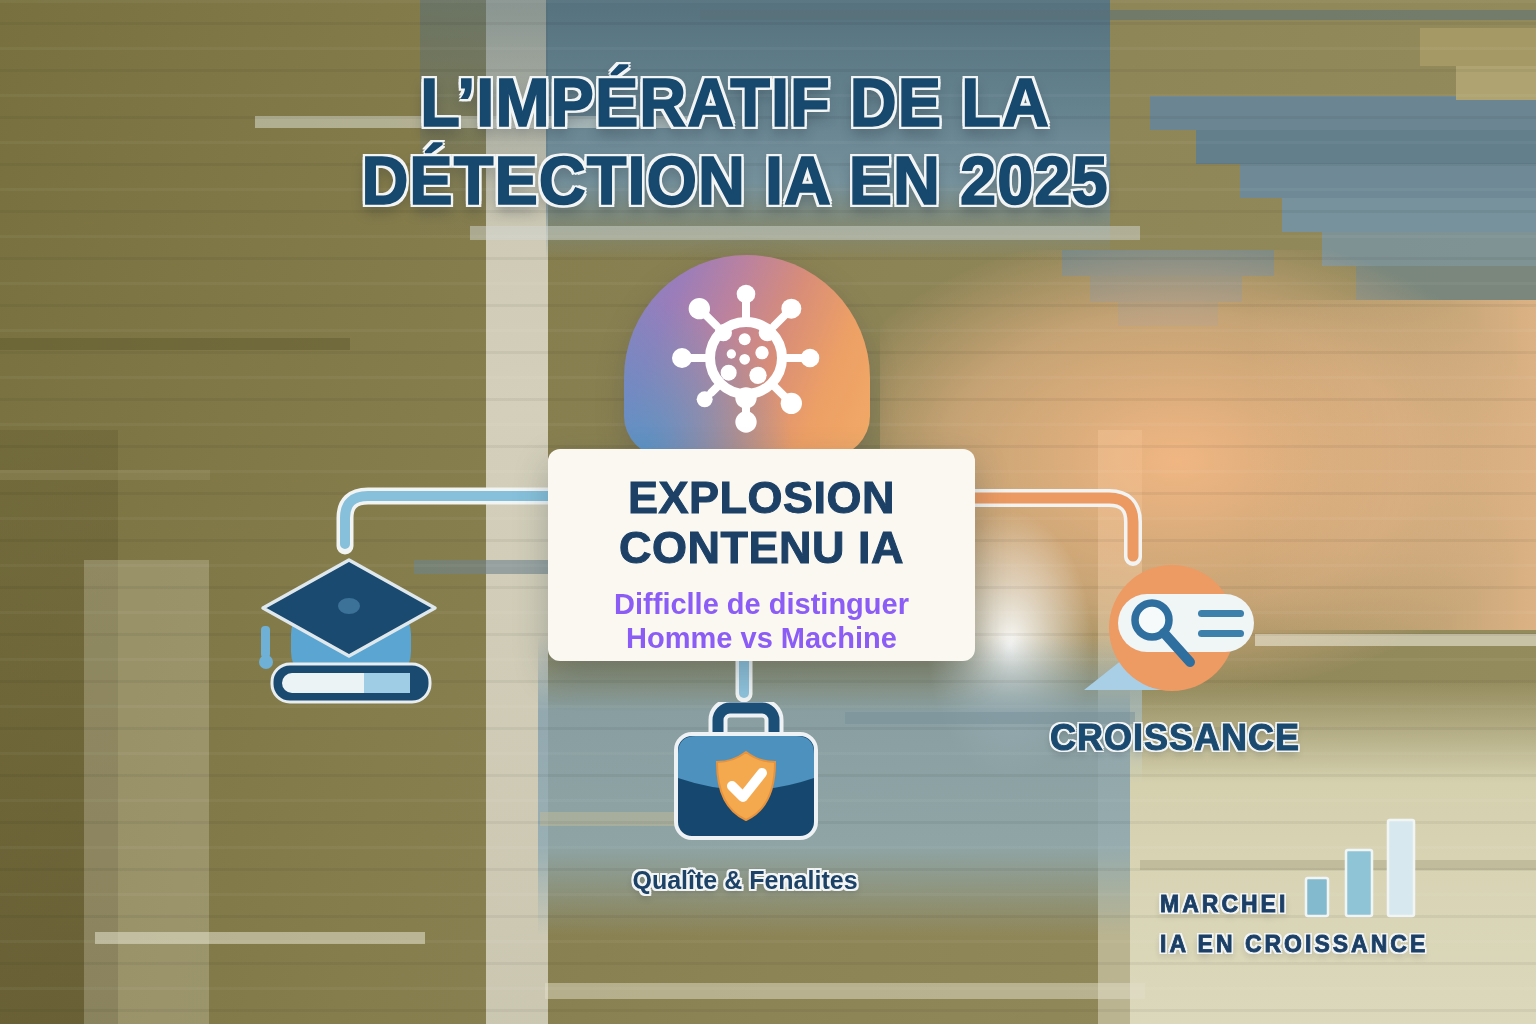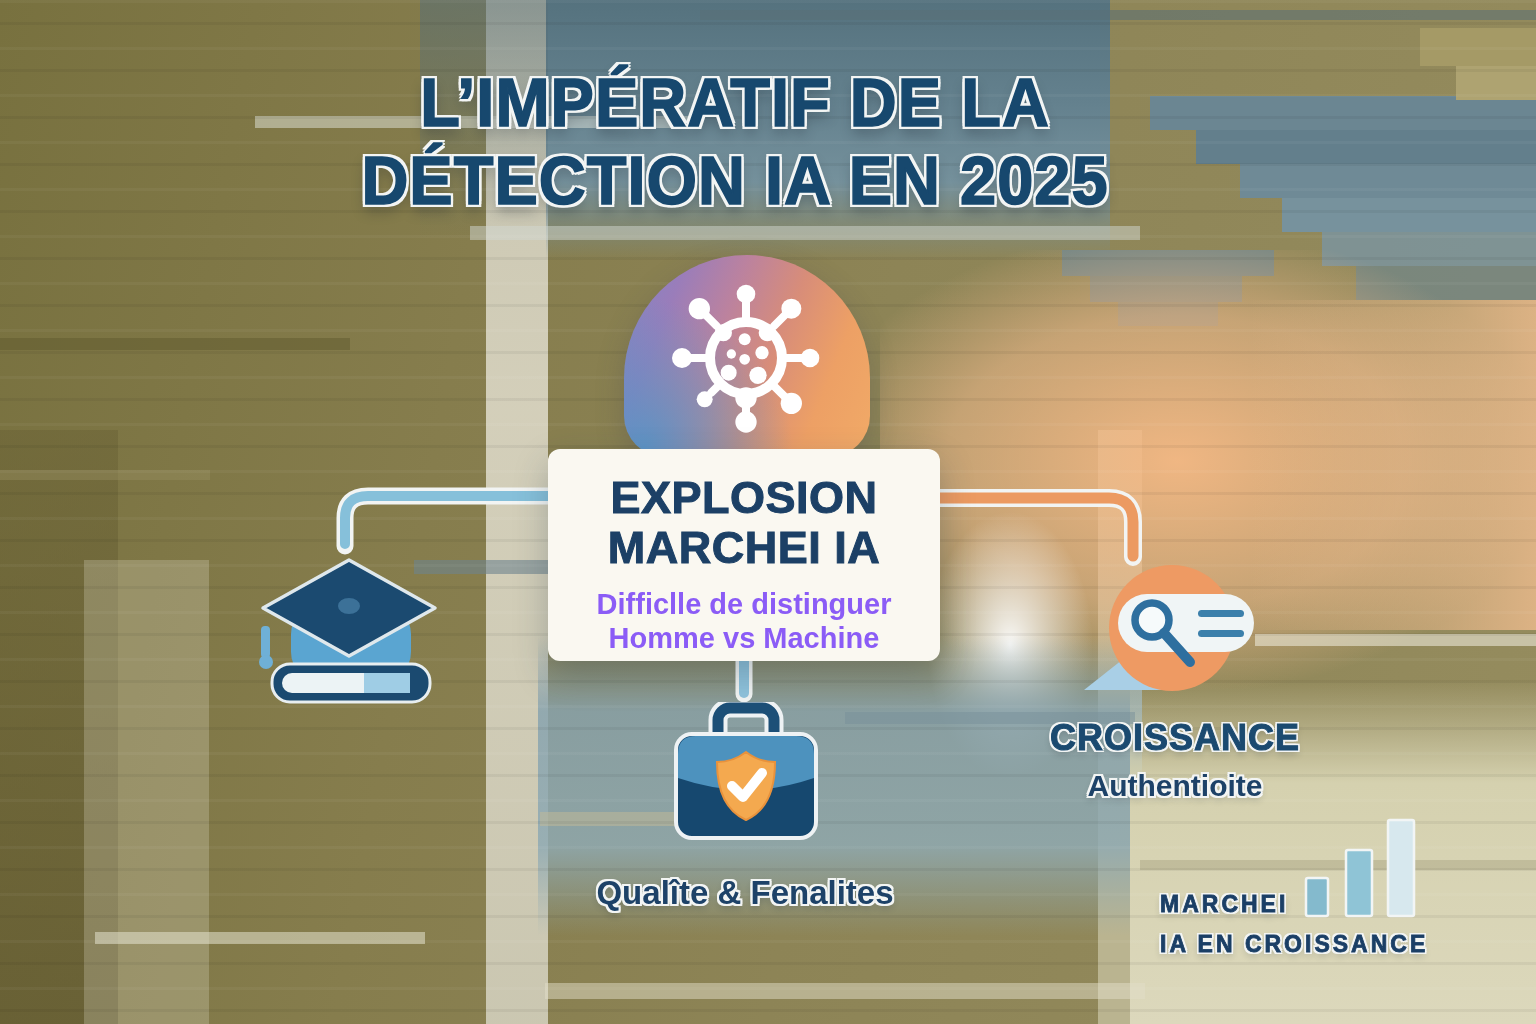--- a/index.html
+++ b/index.html
@@ -73,42 +73,42 @@
 
   
   .hub-blob{left:624px;top:255px;width:246px;height:202px;
     border-radius:125px 125px 42px 42px;
     background:
       radial-gradient(circle at 8% 95%,rgba(80,150,200,.85),rgba(80,150,200,0) 50%),
       linear-gradient(112deg,#7f86c5 0%,#9a7dba 20%,#bb829f 38%,#d88d79 58%,#eda065 78%,#f1aa67 100%);
     box-shadow:0 10px 28px rgba(60,60,80,.25);}
   .hub-icon{left:666px;top:278px;width:160px;height:160px;}
 
-  .hub-card{left:548px;top:449px;width:392px;height:212px;border-radius:12px;
+  .hub-card{left:548px;top:449px;width:427px;height:212px;border-radius:12px;
     background:#faf8f1;box-shadow:0 14px 34px rgba(40,60,80,.28);}
   .hub-card-inner{position:static;display:block;padding-top:24px;text-align:center;}
   .hub-heading{font-size:45px;line-height:50px;font-weight:700;letter-spacing:.5px;color:#1c4066;-webkit-text-stroke:1px #1c4066;}
   .hub-sub{font-size:29px;line-height:34px;font-weight:700;color:#8b5cf6;}
   .hub-sub.first{margin-top:14px;}
 
   
   .connectors{left:0;top:0;width:1536px;height:1024px;pointer-events:none;}
 
   
   .label-block{text-align:center;color:#1b4a70;}
   .sec-title{font-size:37px;line-height:44px;font-weight:700;letter-spacing:1px;-webkit-text-stroke:1px #1b4a70;}
   .sec-sub{font-size:32px;line-height:38px;font-weight:700;color:#1d4268;}
 
   .academic-label{left:160px;top:712px;width:370px;}
   .academic-label .sec-sub{font-size:32px;}
   .academic-gap{position:static;display:block;height:10px;}
 
   .web-label{left:565px;top:854px;width:360px;}
   .web-label .sec-title{font-size:40px;line-height:46px;}
-  .web-label .sec-sub{font-size:33px;line-height:37px;margin-top:12px;}
+  .web-label .sec-sub{font-size:25px;line-height:37px;}
   .web-gap{position:static;display:block;height:8px;}
 
   .ent-label{left:990px;top:716px;width:370px;}
   .ent-label .sec-title{font-size:36px;line-height:44px;}
   .ent-label .sec-sub{font-size:30px;line-height:36px;}
   .ent-gap{position:static;display:block;height:8px;}
 
   .market-label{left:1160px;top:884px;width:290px;text-align:left;color:#1b3f66;}
   .market-label .m-line{position:static;display:block;font-size:23px;line-height:40px;font-weight:700;letter-spacing:3px;-webkit-text-stroke:.8px #1b3f66;}
 
@@ -203,21 +203,21 @@
       <circle cx="59" cy="61" r="4"></circle>
       <circle cx="69" cy="73" r="6.5"></circle>
       <circle cx="47" cy="71" r="6"></circle>
       <circle cx="49" cy="57" r="3.5"></circle>
     </g>
   </svg>
 
   <div class="hub-card">
     <div class="hub-card-inner">
       <span class="line hub-heading">EXPLOSION</span>
-      <span class="line hub-heading">MARCHEI IA</span>
+      <span class="line hub-heading">CONTENU IA</span>
       <span class="line hub-sub first">Difficlle de distinguer</span>
       <span class="line hub-sub">Homme vs Machine</span>
     </div>
   </div>
 
   <svg class="cap-icon" viewBox="0 0 192 150">
     <rect x="9" y="70" width="9" height="32" rx="4" fill="#6fb0d6"></rect>
     <circle cx="14" cy="106" r="7" fill="#6fb0d6"></circle>
     <rect x="39" y="48" width="120" height="78" rx="30" fill="#5aa5d1"></rect>
     <polygon points="97,4 183,52 97,100 11,52" fill="#1b4a70" stroke="#dfe8ec" stroke-width="3.5" stroke-linejoin="round"></polygon>
@@ -245,21 +245,20 @@
     <circle cx="94" cy="88" r="63" fill="#ee9a63"></circle>
     <rect x="40" y="54" width="136" height="58" rx="29" fill="#f0f5f6"></rect>
     <circle cx="74" cy="80" r="17" fill="#f6fafb" stroke="#2e6f9f" stroke-width="7.5"></circle>
     <line x1="86" y1="93" x2="112" y2="122" stroke="#2e6f9f" stroke-width="10" stroke-linecap="round"></line>
     <rect x="120" y="70" width="46" height="7" rx="3.5" fill="#3c80ab"></rect>
     <rect x="120" y="90" width="46" height="7" rx="3.5" fill="#3c80ab"></rect>
   </svg>
   <div class="label-block ent-label outline-sm">
     <span class="line sec-title">CROISSANCE</span>
     <span class="ent-gap"></span>
-    <span class="line sec-sub">Authentioite</span>
   </div>
 
   <svg class="bars-icon" viewBox="0 0 126 104">
     <rect x="6" y="62" width="22" height="38" rx="2" fill="#84bacd" stroke="#f2f5f5" stroke-width="2.5"></rect>
     <rect x="46" y="34" width="26" height="66" rx="2" fill="#8fc4d6" stroke="#f2f5f5" stroke-width="2.5"></rect>
     <rect x="88" y="4" width="26" height="96" rx="2" fill="#d7e8ee" stroke="#f2f5f5" stroke-width="2.5"></rect>
   </svg>
   <div class="market-label outline-sm">
     <span class="m-line">MARCHEI</span>
     <span class="m-line">IA EN CROISSANCE</span>

